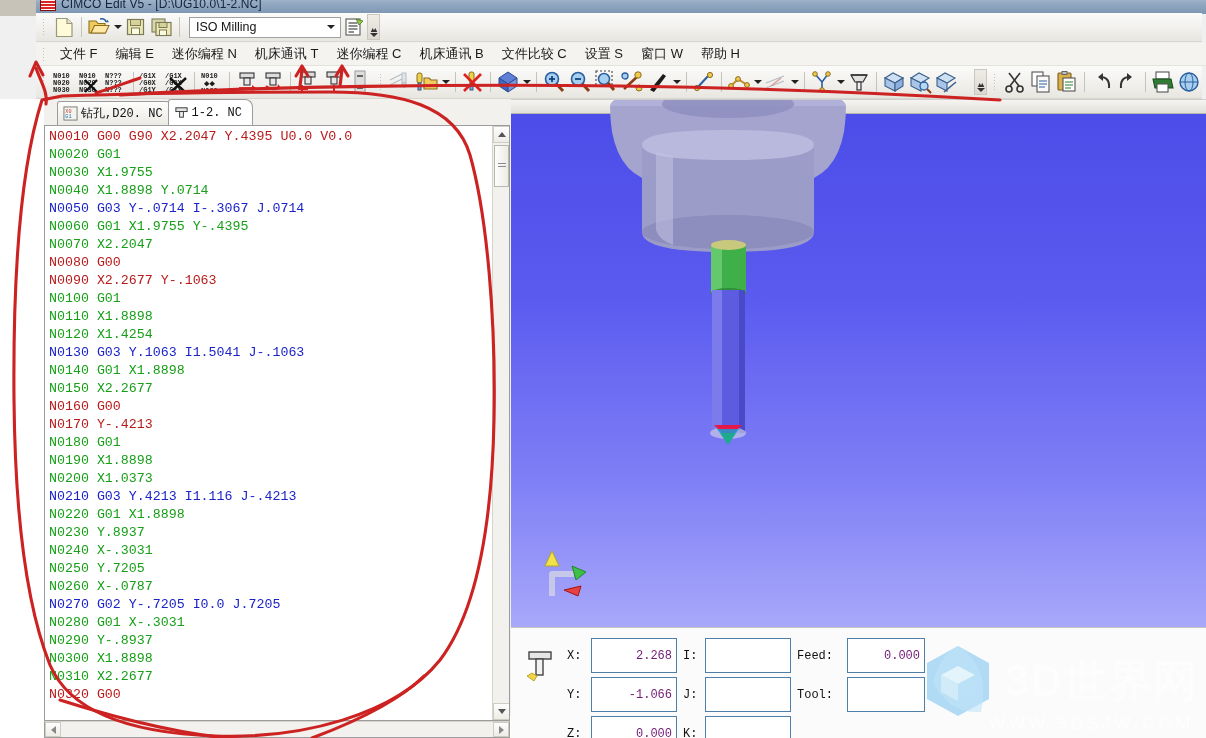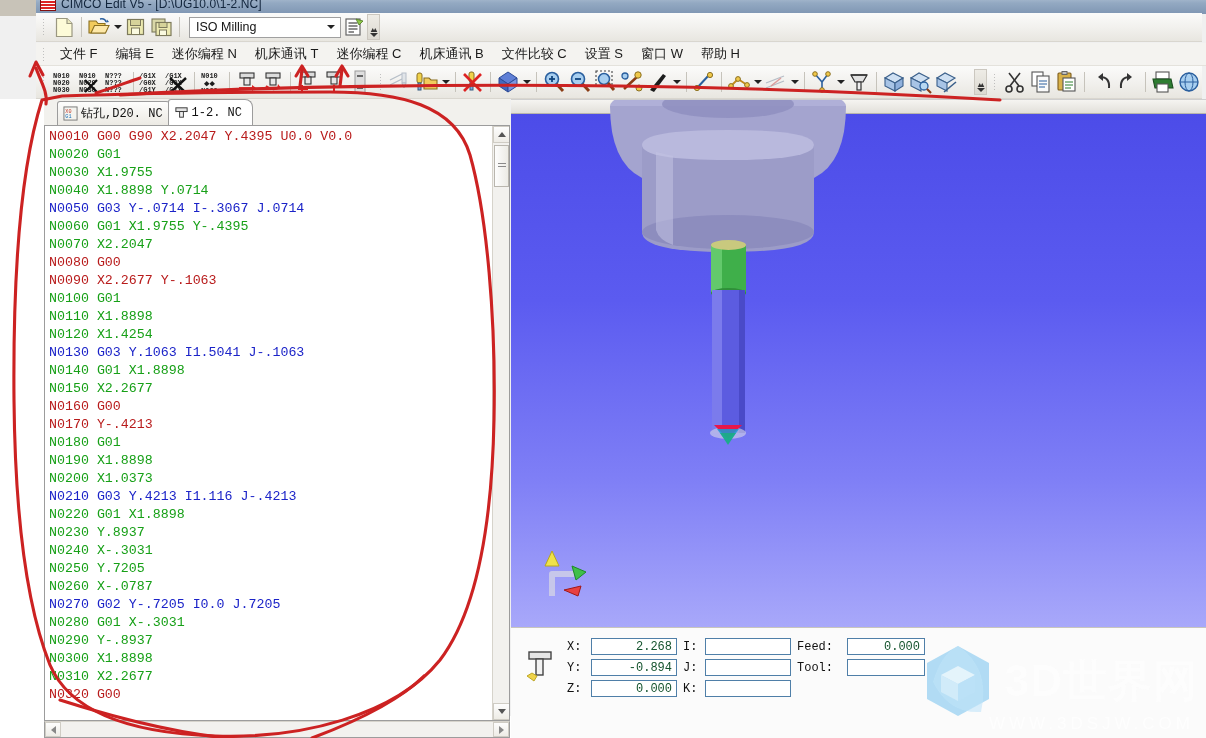--- a/index.html
+++ b/index.html
@@ -212,22 +212,22 @@
   }
   .coordgrid {
     position: absolute; left: 56px; top: 10px;
     display: grid; grid-template-columns: 18px 86px 16px 86px 44px 78px;
     grid-gap: 4px 6px; align-items: center;
   }
   .clab {
     font-family: "Liberation Mono", monospace; font-size: 12px; color: #111; text-align: left;
   }
   .cfield {
-    height: 17px; background: #fff; border: 1px solid #4f7fa8;
-    font-family: "Liberation Mono", monospace; font-size: 12px; color: #14532d;
+    height: 35px; background: #fff; border: 1px solid #4f7fa8;
+    font-family: "Liberation Mono", monospace; font-size: 12px; color: #701a75;
     display: flex; align-items: center; justify-content: flex-end;
     padding-right: 4px;
   }
   .cfield.empty { justify-content: flex-start; }
 
   .statusicon { position: absolute; left: 14px; top: 18px; }
 
   
   .watermark {
     position: absolute; right: 8px; bottom: 18px;
@@ -799,21 +799,21 @@
 
     <div class="coordgrid">
       <div class="clab">X:</div>
       <div class="cfield">2.268</div>
       <div class="clab">I:</div>
       <div class="cfield empty"></div>
       <div class="clab">Feed:</div>
       <div class="cfield">0.000</div>
 
       <div class="clab">Y:</div>
-      <div class="cfield">-0.894</div>
+      <div class="cfield">-1.066</div>
       <div class="clab">J:</div>
       <div class="cfield empty"></div>
       <div class="clab">Tool:</div>
       <div class="cfield empty"></div>
 
       <div class="clab">Z:</div>
       <div class="cfield">0.000</div>
       <div class="clab">K:</div>
       <div class="cfield empty"></div>
       <div></div>

